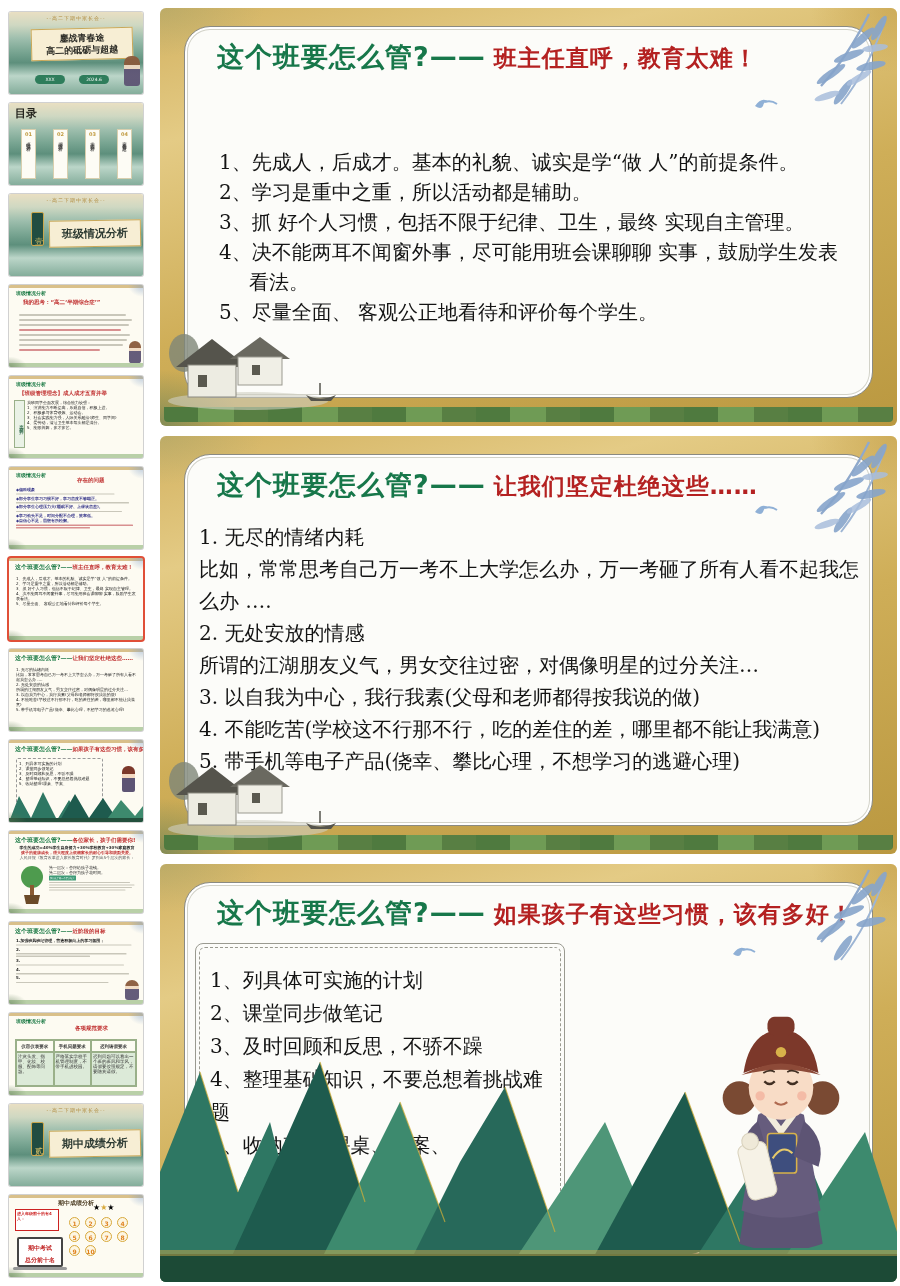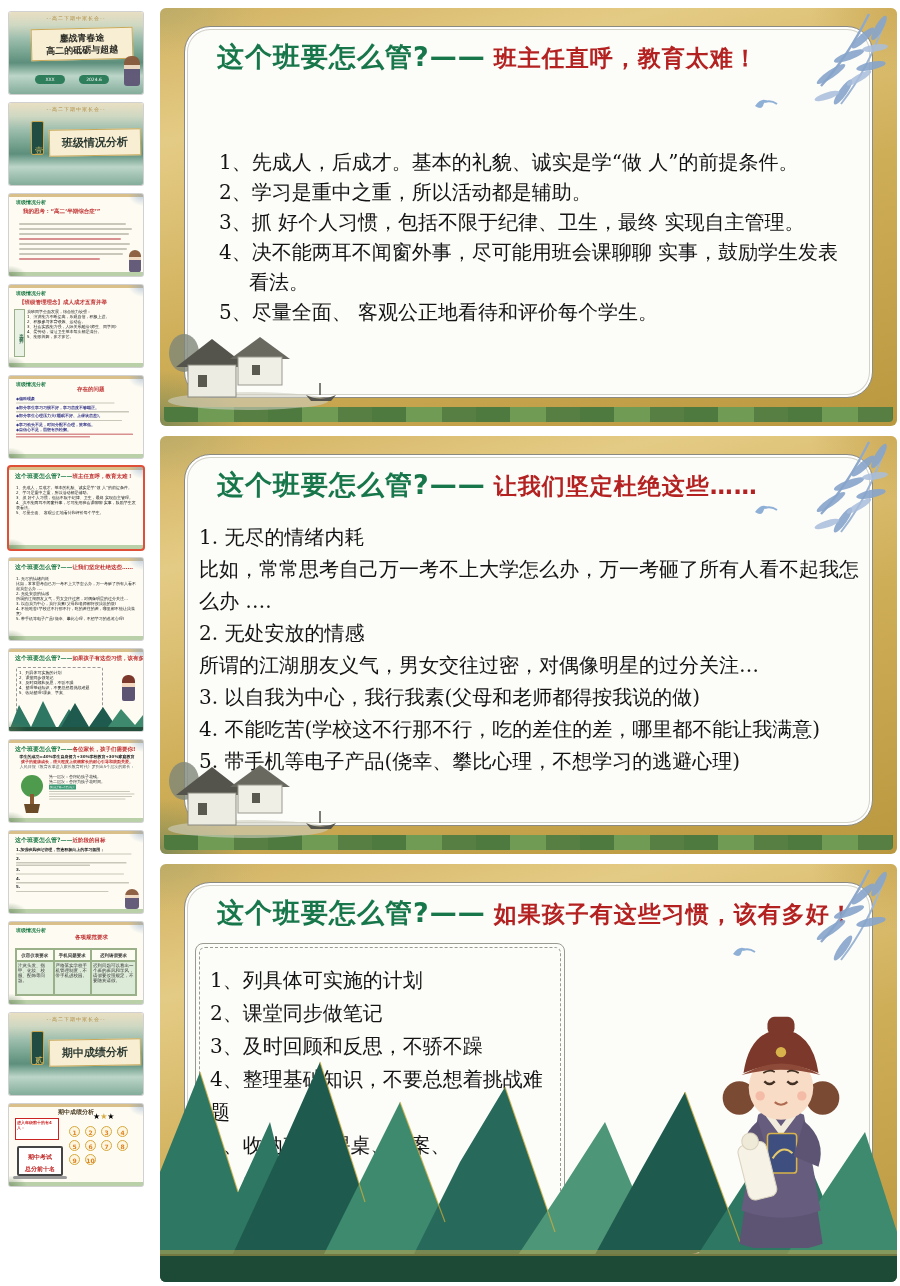--- a/index.html
+++ b/index.html
@@ -118,20 +118,39 @@
       <div class="cov-label">--高二下期中家长会--</div>
       <div class="cov-banner">
         <div>鏖战青春途</div>
         <div>高二的砥砺与超越</div>
       </div>
       <div class="cov-pill p1">XXX</div>
       <div class="cov-pill p2">2024.6</div>
       <div class="cov-char"></div>
     </div>
 
+    <div class="thumb t-land">
+      <div class="toc-title">目录</div>
+      <div class="toc-strip" style="left:12px">
+        <span class="toc-num">01</span>
+        <span class="toc-text vtext">班级情况分析</span>
+        </div>
+      <div class="toc-strip" style="left:44px">
+        <span class="toc-num">02</span>
+        <span class="toc-text vtext">期中成绩分析</span>
+        </div>
+      <div class="toc-strip" style="left:76px">
+        <span class="toc-num">03</span>
+        <span class="toc-text vtext">学生现状分析</span>
+        </div>
+      <div class="toc-strip" style="left:108px">
+        <span class="toc-num">04</span>
+        <span class="toc-text vtext">家校合作共建</span>
+        </div>
+    </div>
 
     <div class="thumb t-land">
       <div class="cov-label">--高二下期中家长会--</div>
       <div class="sec-tag vtext">壹</div>
       <div class="sec-banner">班级情况分析</div>
     </div>
 
     <div class="thumb t-paper">
       <div class="th-head">班级情况分析</div>
       <div class="th-sub" style="left:14px;top:14px">我的思考：“高二‘半期综合症’”</div>

